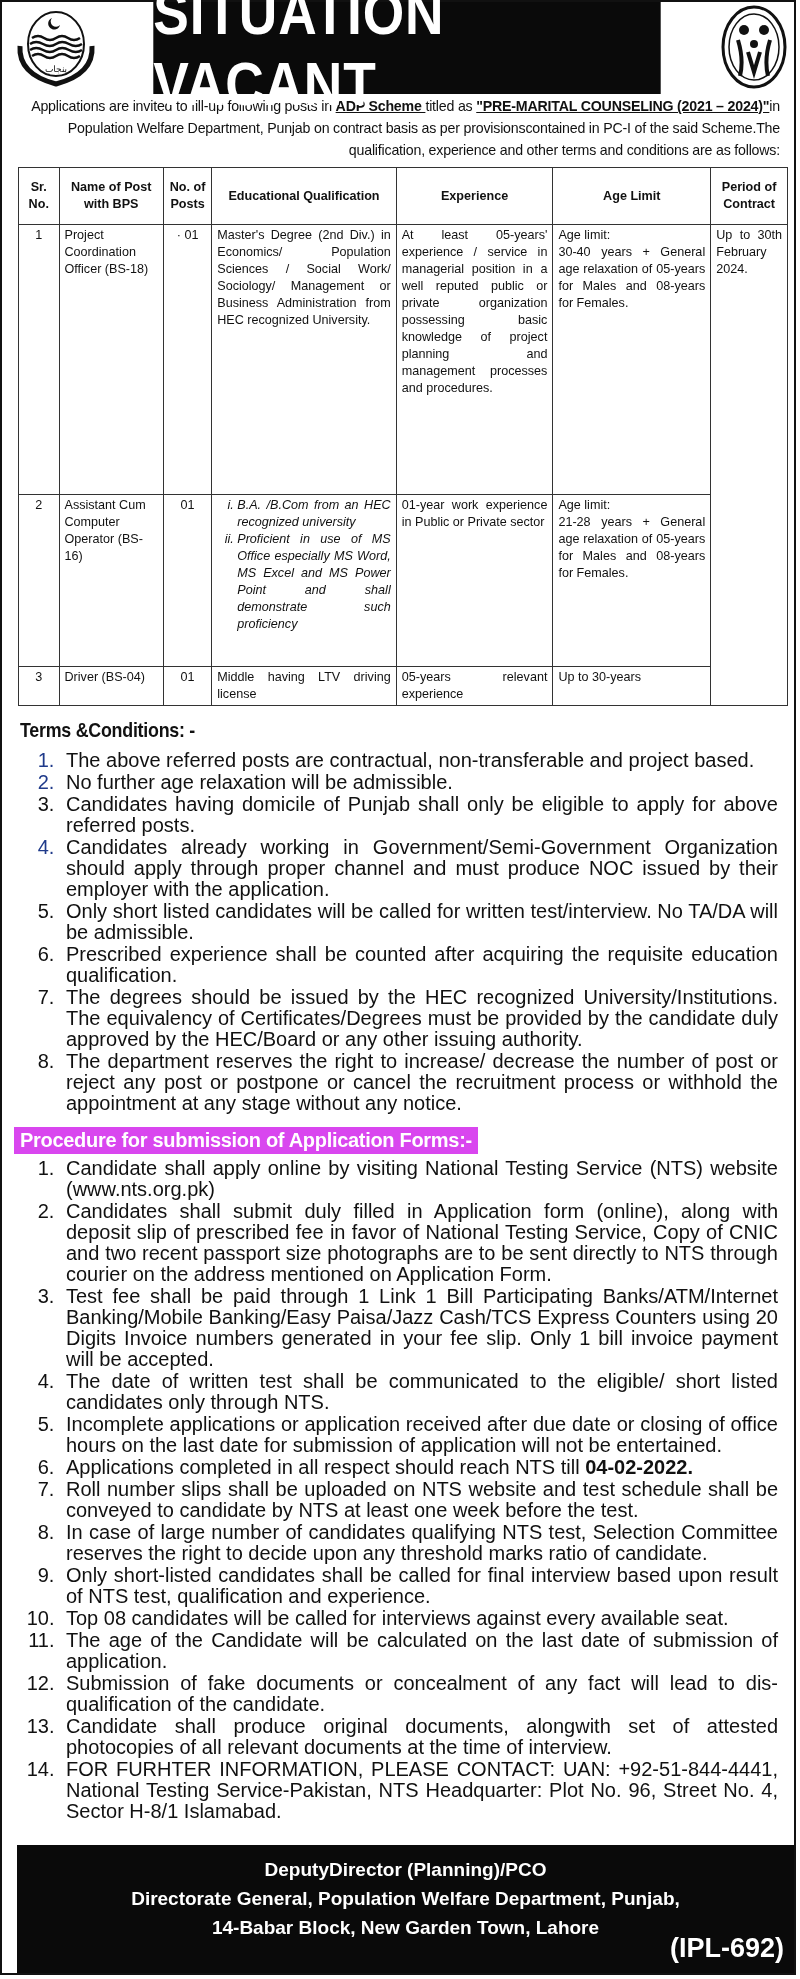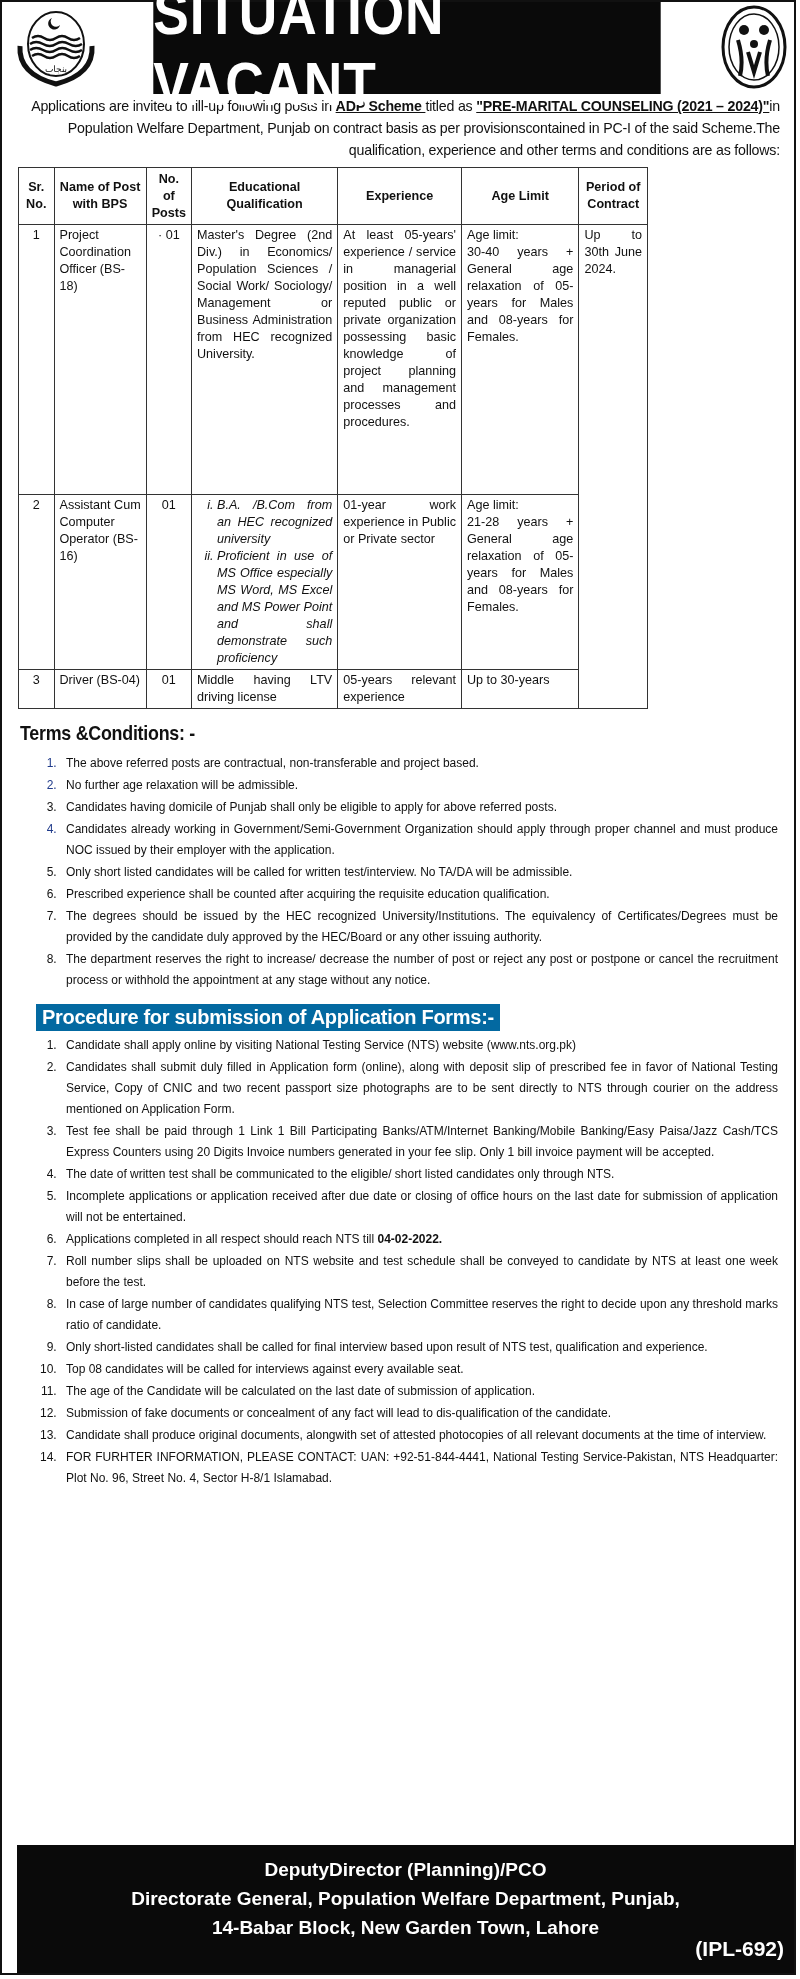--- a/index.html
+++ b/index.html
@@ -6,36 +6,36 @@
   body { width: 800px; height: 1979px; overflow: hidden; font-family: "Liberation Sans", sans-serif; color: #111; }
   .page { position: relative; width: 796px; height: 1975px; border: 2px solid #111; box-sizing: border-box; margin: 0; }
   .header { position: relative; height: 90px; }
   .logo-left { position: absolute; left: 10px; top: 4px; width: 88px; height: 84px; }
   .logo-right { position: absolute; right: 6px; top: 2px; width: 68px; height: 86px; }
   .title-bar { position: absolute; left: 110px; right: 92px; top: 0; height: 92px; background: #0a0a0a; color: #fff;
     display: flex; align-items: center; justify-content: center; font-weight: bold; font-size: 62px; letter-spacing: 1px;
     font-family: "Liberation Sans", sans-serif; transform: scaleX(0.86); transform-origin: center; }
   .intro { font-family: "Liberation Sans", sans-serif; font-size: 14.2px; line-height: 22px; padding: 3px 14px 0 18px; text-align: right; letter-spacing: -0.2px; }
   .intro b.u { text-decoration: underline; }
-  table.posts { border-collapse: collapse; margin: 6px 0 0 16px; width: 630px; font-size: 12.6px; line-height: 17px; padding-left: 43px; }
+  table.posts { border-collapse: collapse; margin: 6px 0 0 16px; width: 770px; font-size: 12.6px; line-height: 17px; padding-left: 43px; }
   table.posts th, table.posts td { border: 1.5px solid #333; vertical-align: top; padding: 2px 5px; }
   table.posts th { font-weight: bold; text-align: center; vertical-align: middle; height: 52px; font-size: 12.6px; }
   td.just { text-align: justify; }
   td.ctr { text-align: center; }
   ol.qual { margin: 0; padding-left: 20px; list-style: lower-roman; font-style: italic; }
   ol.qual li { text-align: justify; }
   td.period { vertical-align: middle; padding-top: 160px; text-align: justify; }
   h2.terms { font-size: 21px; margin: 12px 0 8px 18px; font-weight: bold; transform: scaleX(0.85); transform-origin: left; letter-spacing: -0.3px; }
-  ol.list { margin: 0; padding-left: 58px; font-size: 12px; line-height: 21px; padding-right: 16px; }
+  ol.list { margin: 0; padding-left: 58px; font-size: 20px; line-height: 21px; padding-right: 16px; }
   ol.list li { text-align: justify; margin-bottom: 1px; padding-left: 6px; }
   ol.list li.blue::marker { color: #1f3a8a; }
-  .proc-bar { display: inline-block; background: #0369a1; color: #fff; font-size: 20px; font-weight: bold; padding: 2px 6px; margin: 12px 0 4px 34px; letter-spacing: -0.3px; }
+  .proc-bar { display: inline-block; background: #d946ef; color: #fff; font-size: 20px; font-weight: bold; padding: 2px 6px; margin: 12px 0 4px 12px; letter-spacing: -0.3px; }
   .footer { position: absolute; left: 15px; right: 0; bottom: 0; height: 128px; background: #0a0a0a; color: #fff; text-align: center;
     font-size: 19px; font-weight: bold; line-height: 29px; padding-top: 10px; box-sizing: border-box; }
-  .footer .ref { position: absolute; right: 10px; bottom: 10px; font-size: 21px; }
+  .footer .ref { position: absolute; right: 10px; bottom: 10px; font-size: 27px; }
   .bold { font-weight: bold; margin-top: 7px; }
 </style>
 </head>
 <body>
 
 <div class="page">
 
   <div class="header">
     <svg class="logo-left" viewBox="0 0 88 84">
       <ellipse cx="44" cy="38" rx="28" ry="32" fill="none" stroke="#111" stroke-width="2"></ellipse>
@@ -87,21 +87,21 @@
       <tr style="height:270px">
         <td class="ctr">1</td>
         <td>Project Coordination Officer (BS-18)</td>
         <td class="ctr">· 01</td>
         <td class="just">Master's Degree (2nd Div.) in Economics/ Population Sciences / Social Work/ Sociology/ Management or Business Administration from HEC recognized University.</td>
         <td class="just">At least 05-years' experience / service in managerial position in a well reputed public or private organization possessing basic knowledge of project planning and management processes and procedures.</td>
         <td class="just">
           <div>Age limit:</div>
           <div>30-40 years + General age relaxation of 05-years for Males and 08-years for Females.</div>
         </td>
-        <td class="period" rowspan="3">Up to 30th June 2024.</td>
+        <td class="period" rowspan="3">Up to 30th February 2024.</td>
       </tr>
       <tr style="height:172px">
         <td class="ctr">2</td>
         <td>Assistant Cum Computer Operator (BS-16)</td>
         <td class="ctr">01</td>
         <td>
           <ol class="qual">
             <li>B.A. /B.Com from an HEC recognized university</li>
             <li>Proficient in use of MS Office especially MS Word, MS Excel and MS Power Point and shall demonstrate such proficiency</li>
           </ol>

